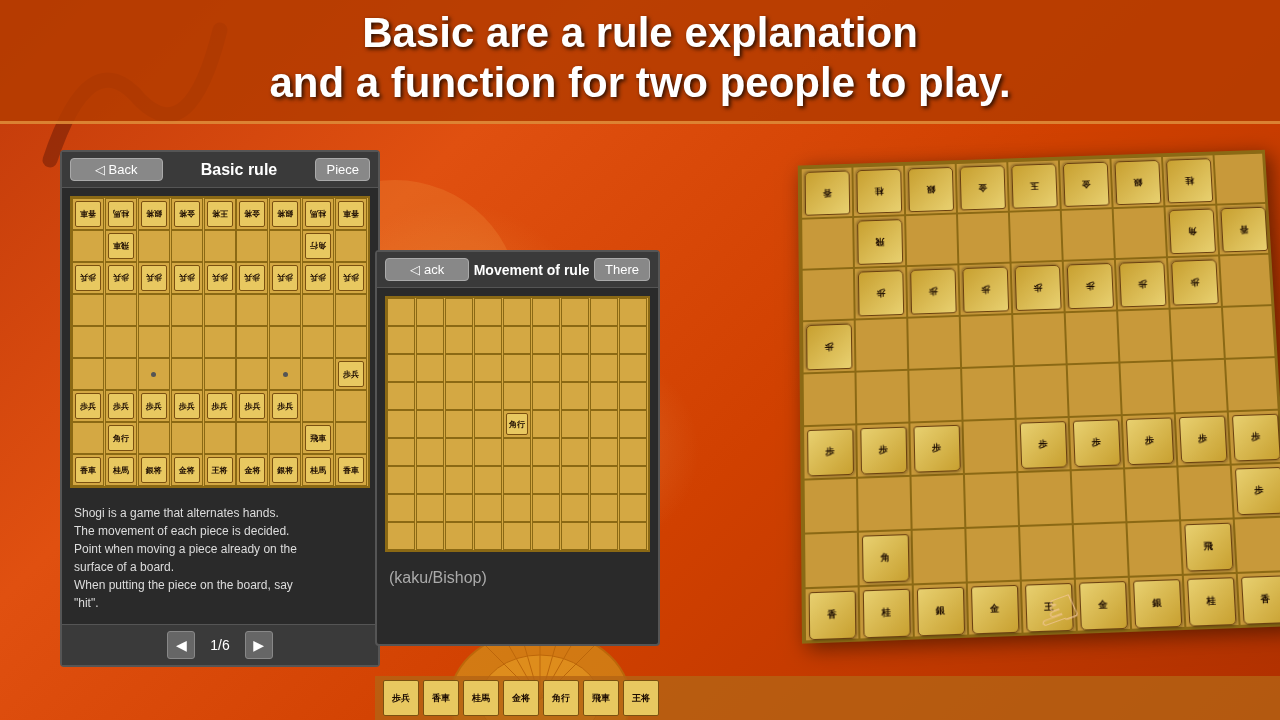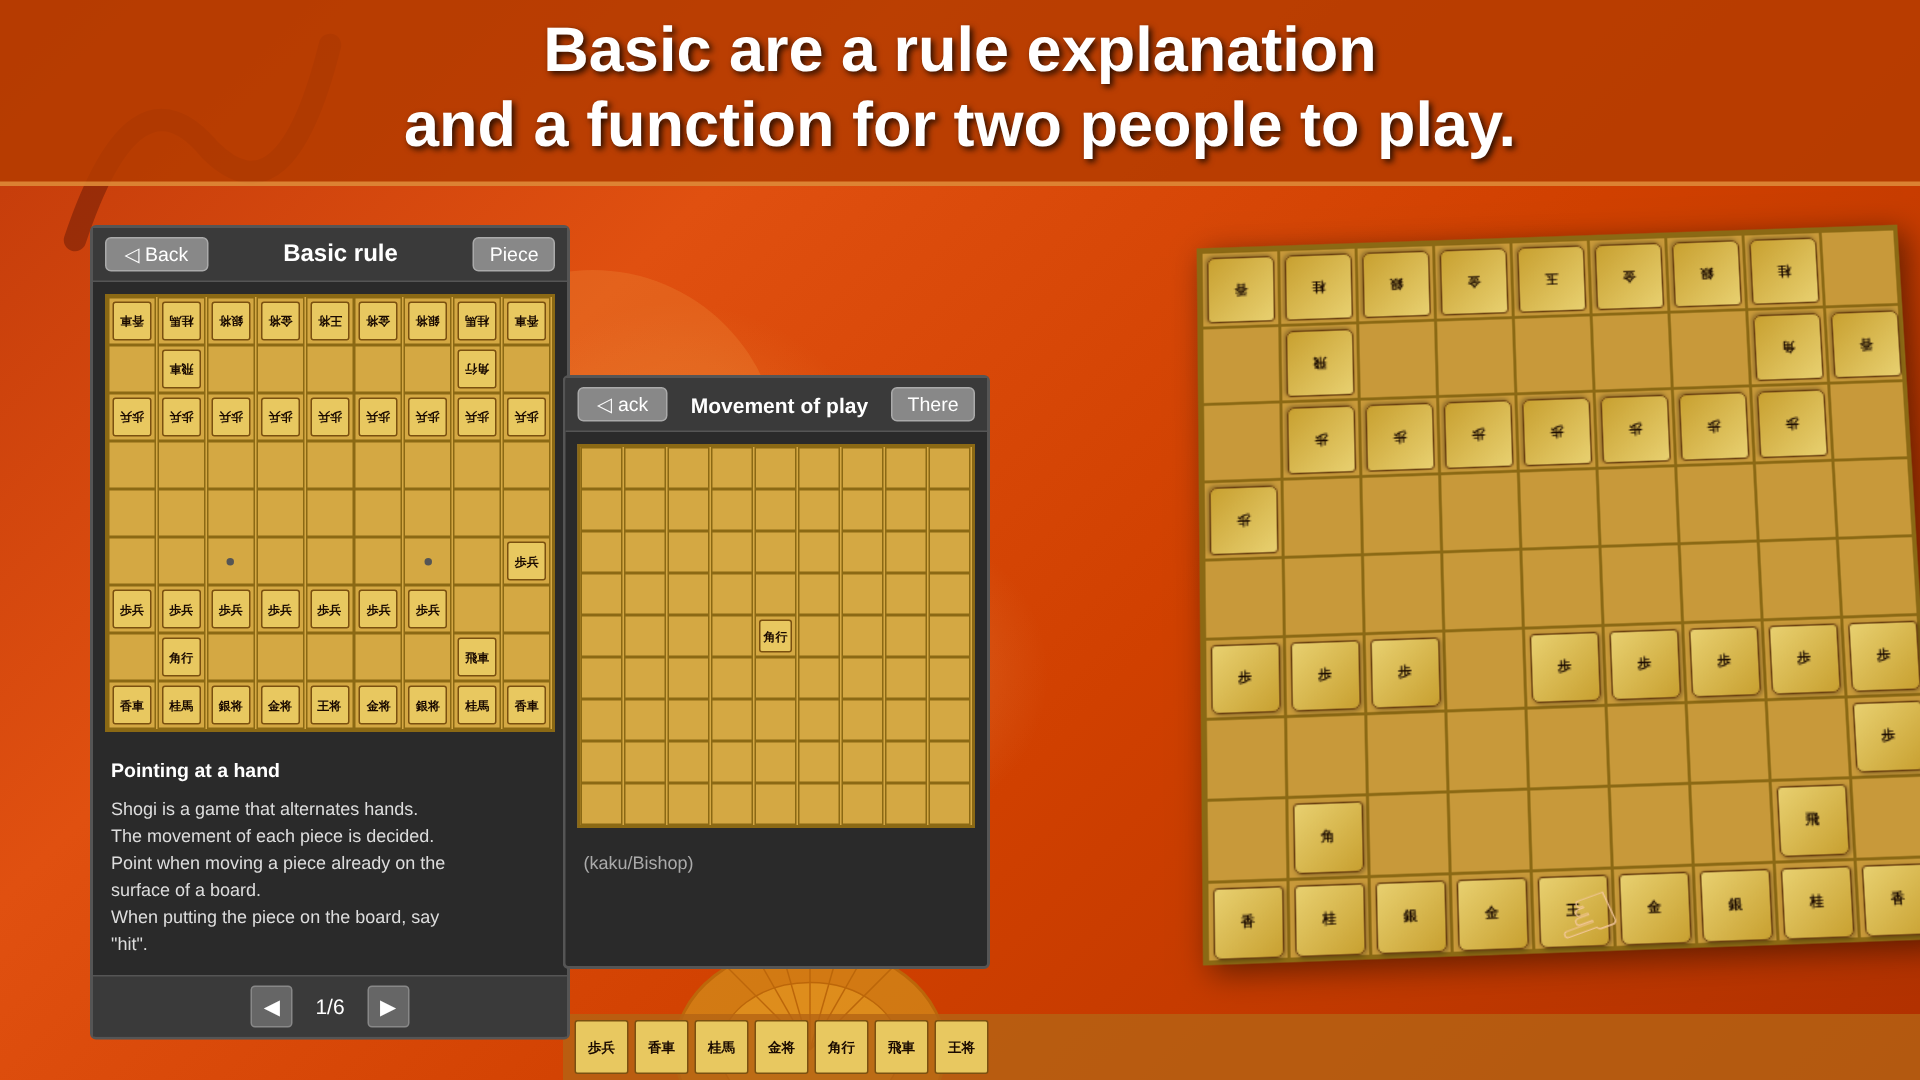--- a/index.html
+++ b/index.html
@@ -74,21 +74,21 @@
       background: #3a3a3a;
       padding: 6px 8px;
       border-bottom: 1px solid #555;
     }
 
     .btn-back {
       background: #888;
       color: white;
       border: 1px solid #aaa;
       border-radius: 4px;
-      padding: 3px 12px;
+      padding: 3px 24px;
       font-size: 13px;
       cursor: pointer;
       display: flex;
       align-items: center;
       gap: 4px;
     }
 
     .btn-piece {
       background: #888;
       color: white;
@@ -542,35 +542,34 @@
         <div class="shogi-cell">
           <div class="shogi-piece">桂馬</div>
         </div>
         <div class="shogi-cell">
           <div class="shogi-piece">香車</div>
         </div>
       </div>
   </div>
 
   <div class="text-panel">
-    <h3>Pointing at a hand</h3>
     <p id="text-body">Shogi is a game that alternates hands.<br>The movement of each piece is decided.<br>Point when moving a piece already on the<br>surface of a board.<br>When putting the piece on the board, say<br>"hit".</p>
   </div>
 
   <div class="nav-bar">
     <button class="nav-btn">◀</button>
     <span class="nav-page">1/6</span>
     <button class="nav-btn">▶</button>
   </div>
 </div>
 
 <div class="panel-right">
   <div class="panel-header">
     <button class="btn-back">◁ <span>ack</span></button>
-    <span class="panel-title" style="flex:1;text-align:center;font-size:14px;">Movement of play</span>
+    <span class="panel-title" style="flex:1;text-align:center;font-size:14px;">Movement of rule</span>
     <button class="btn-basic">There</button>
   </div>
 
   <div style="padding:4px;">
     <div class="movement-board" id="movement-board">
     <div class="movement-cell" style="width: 28px; height: 28px;"></div>
         <div class="movement-cell" style="width: 28px; height: 28px;"></div>
         <div class="movement-cell" style="width: 28px; height: 28px;"></div>
         <div class="movement-cell" style="width: 28px; height: 28px;"></div>
         <div class="movement-cell" style="width: 28px; height: 28px;"></div>
@@ -649,21 +648,21 @@
         <div class="movement-cell" style="width: 28px; height: 28px;"></div>
         <div class="movement-cell" style="width: 28px; height: 28px;"></div>
         <div class="movement-cell" style="width: 28px; height: 28px;"></div>
         <div class="movement-cell" style="width: 28px; height: 28px;"></div>
         <div class="movement-cell" style="width: 28px; height: 28px;"></div>
         <div class="movement-cell" style="width: 28px; height: 28px;"></div>
       </div>
   </div>
 
   <div class="desc-text">
-    <div style="color:#aaa;font-size:12px;margin-bottom:4px;">(kaku/Bishop)</div>
+    <div style="color:#aaa;font-size:16px;margin-bottom:4px;">(kaku/Bishop)</div>
   </div>
 </div>
 
 <div class="real-board-container">
   <div class="real-board" id="real-board">
   <div class="real-cell" style="width: 53px; height: 53px;">
         <div class="real-piece enemy" style="width: 46px; height: 46px; font-size: 9px;">香</div>
       </div>
       <div class="real-cell" style="width: 53px; height: 53px;">
         <div class="real-piece enemy" style="width: 46px; height: 46px; font-size: 9px;">桂</div>

